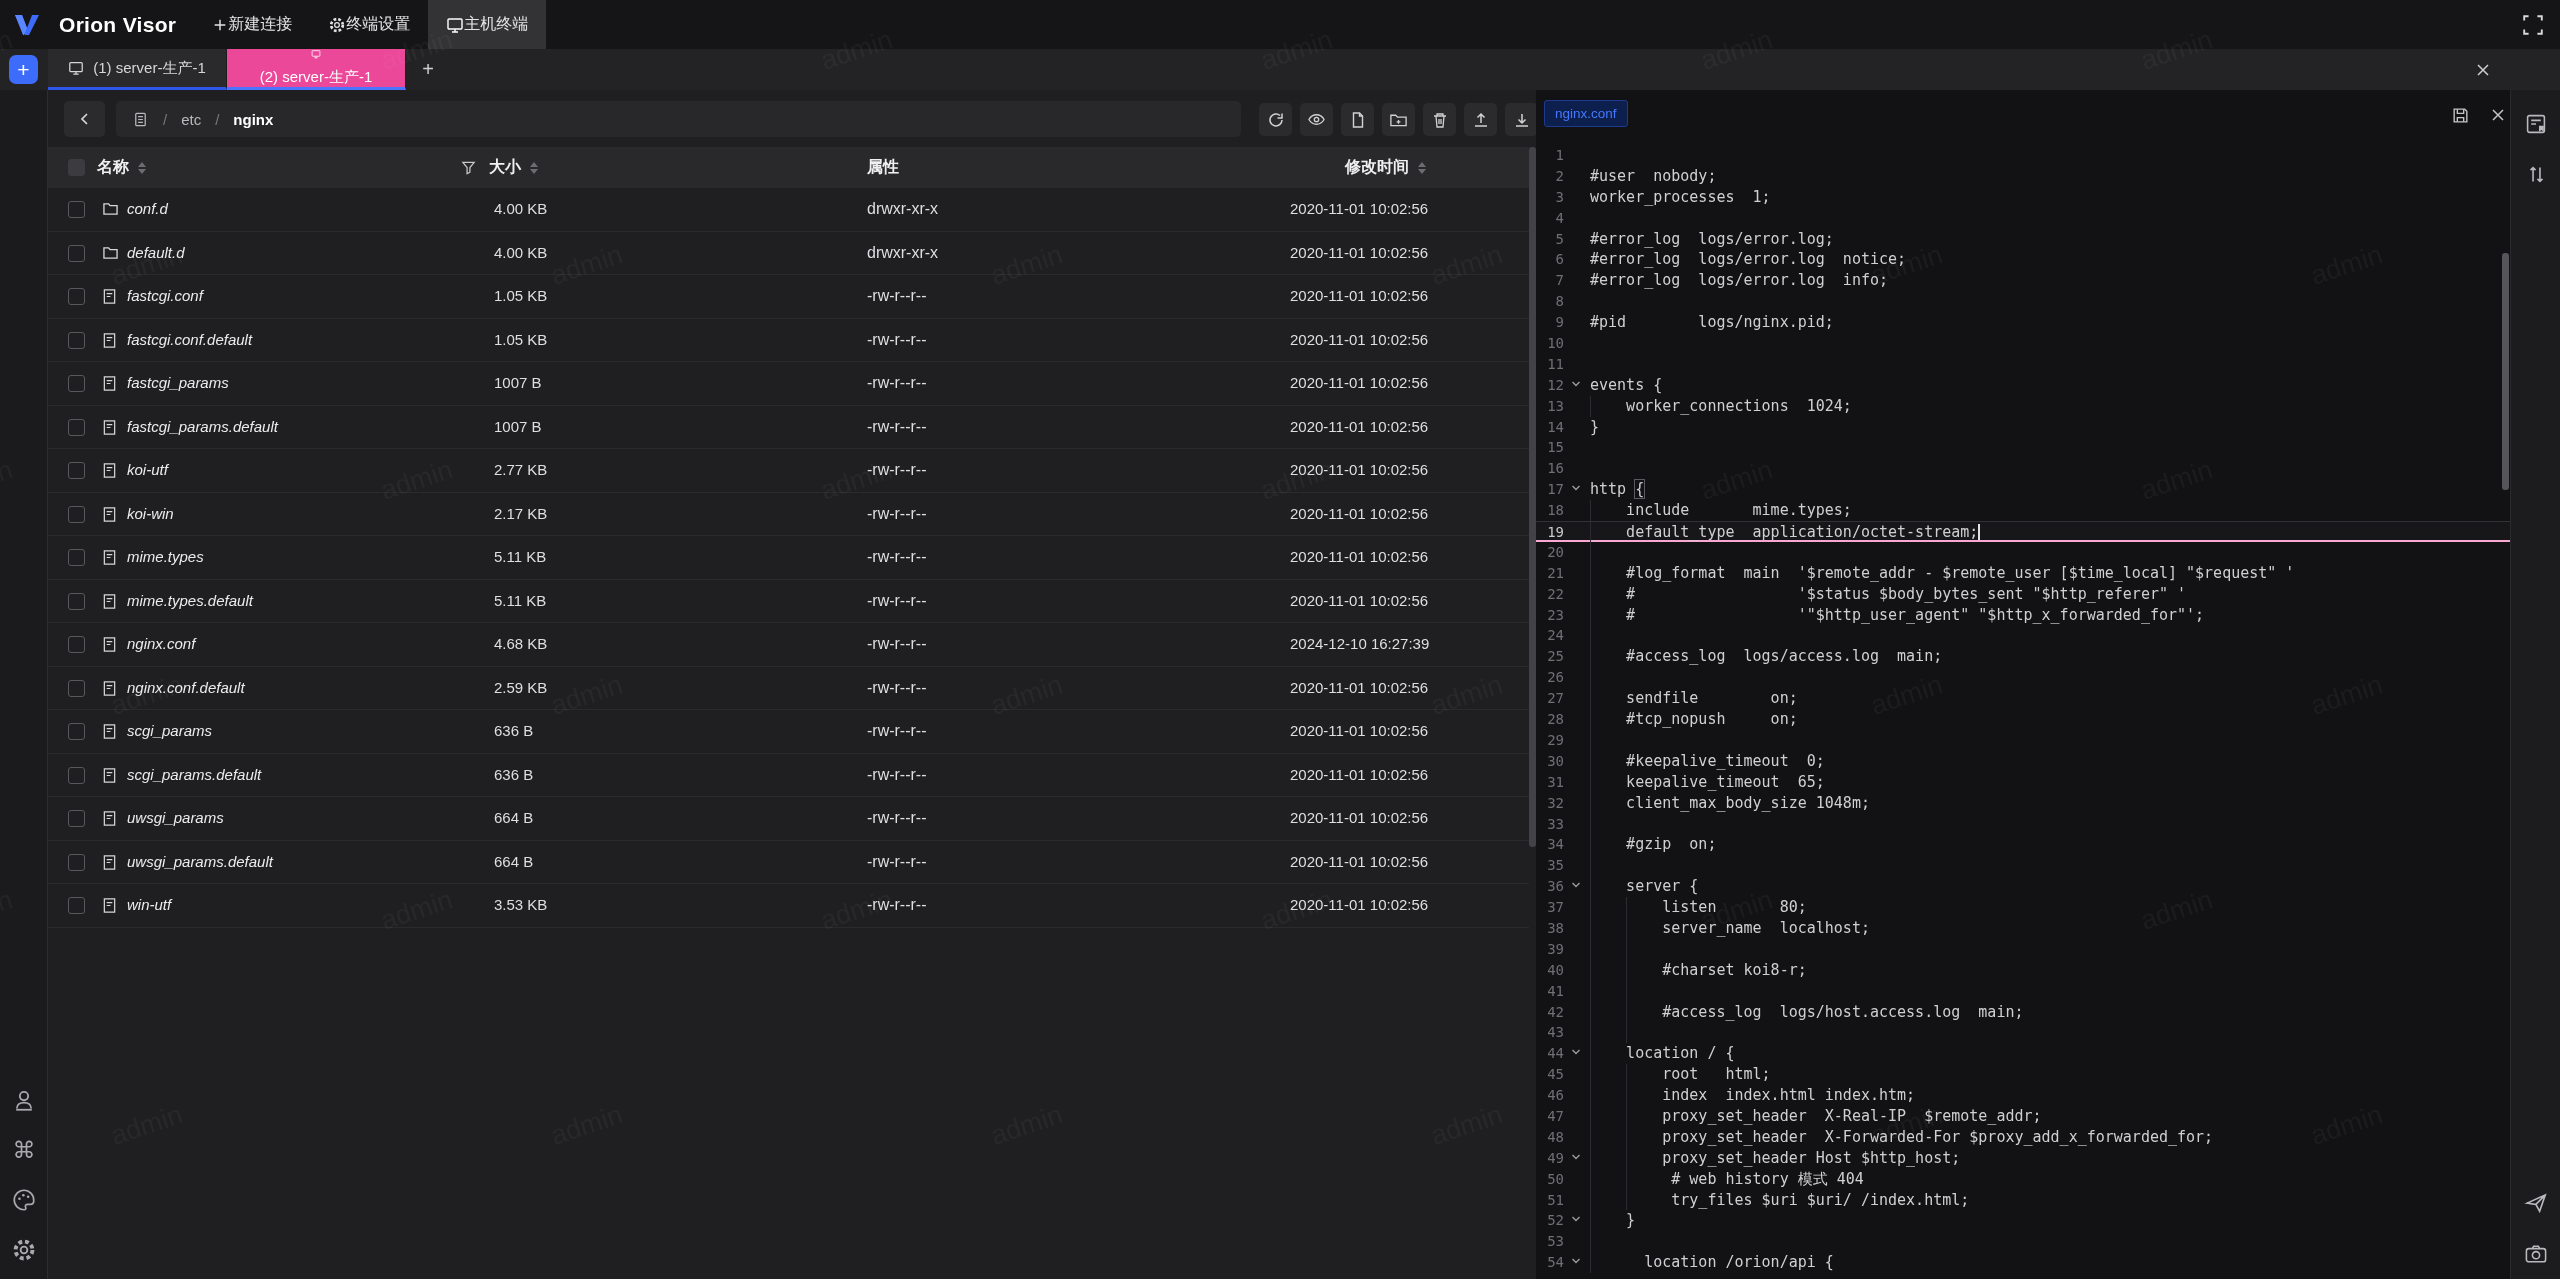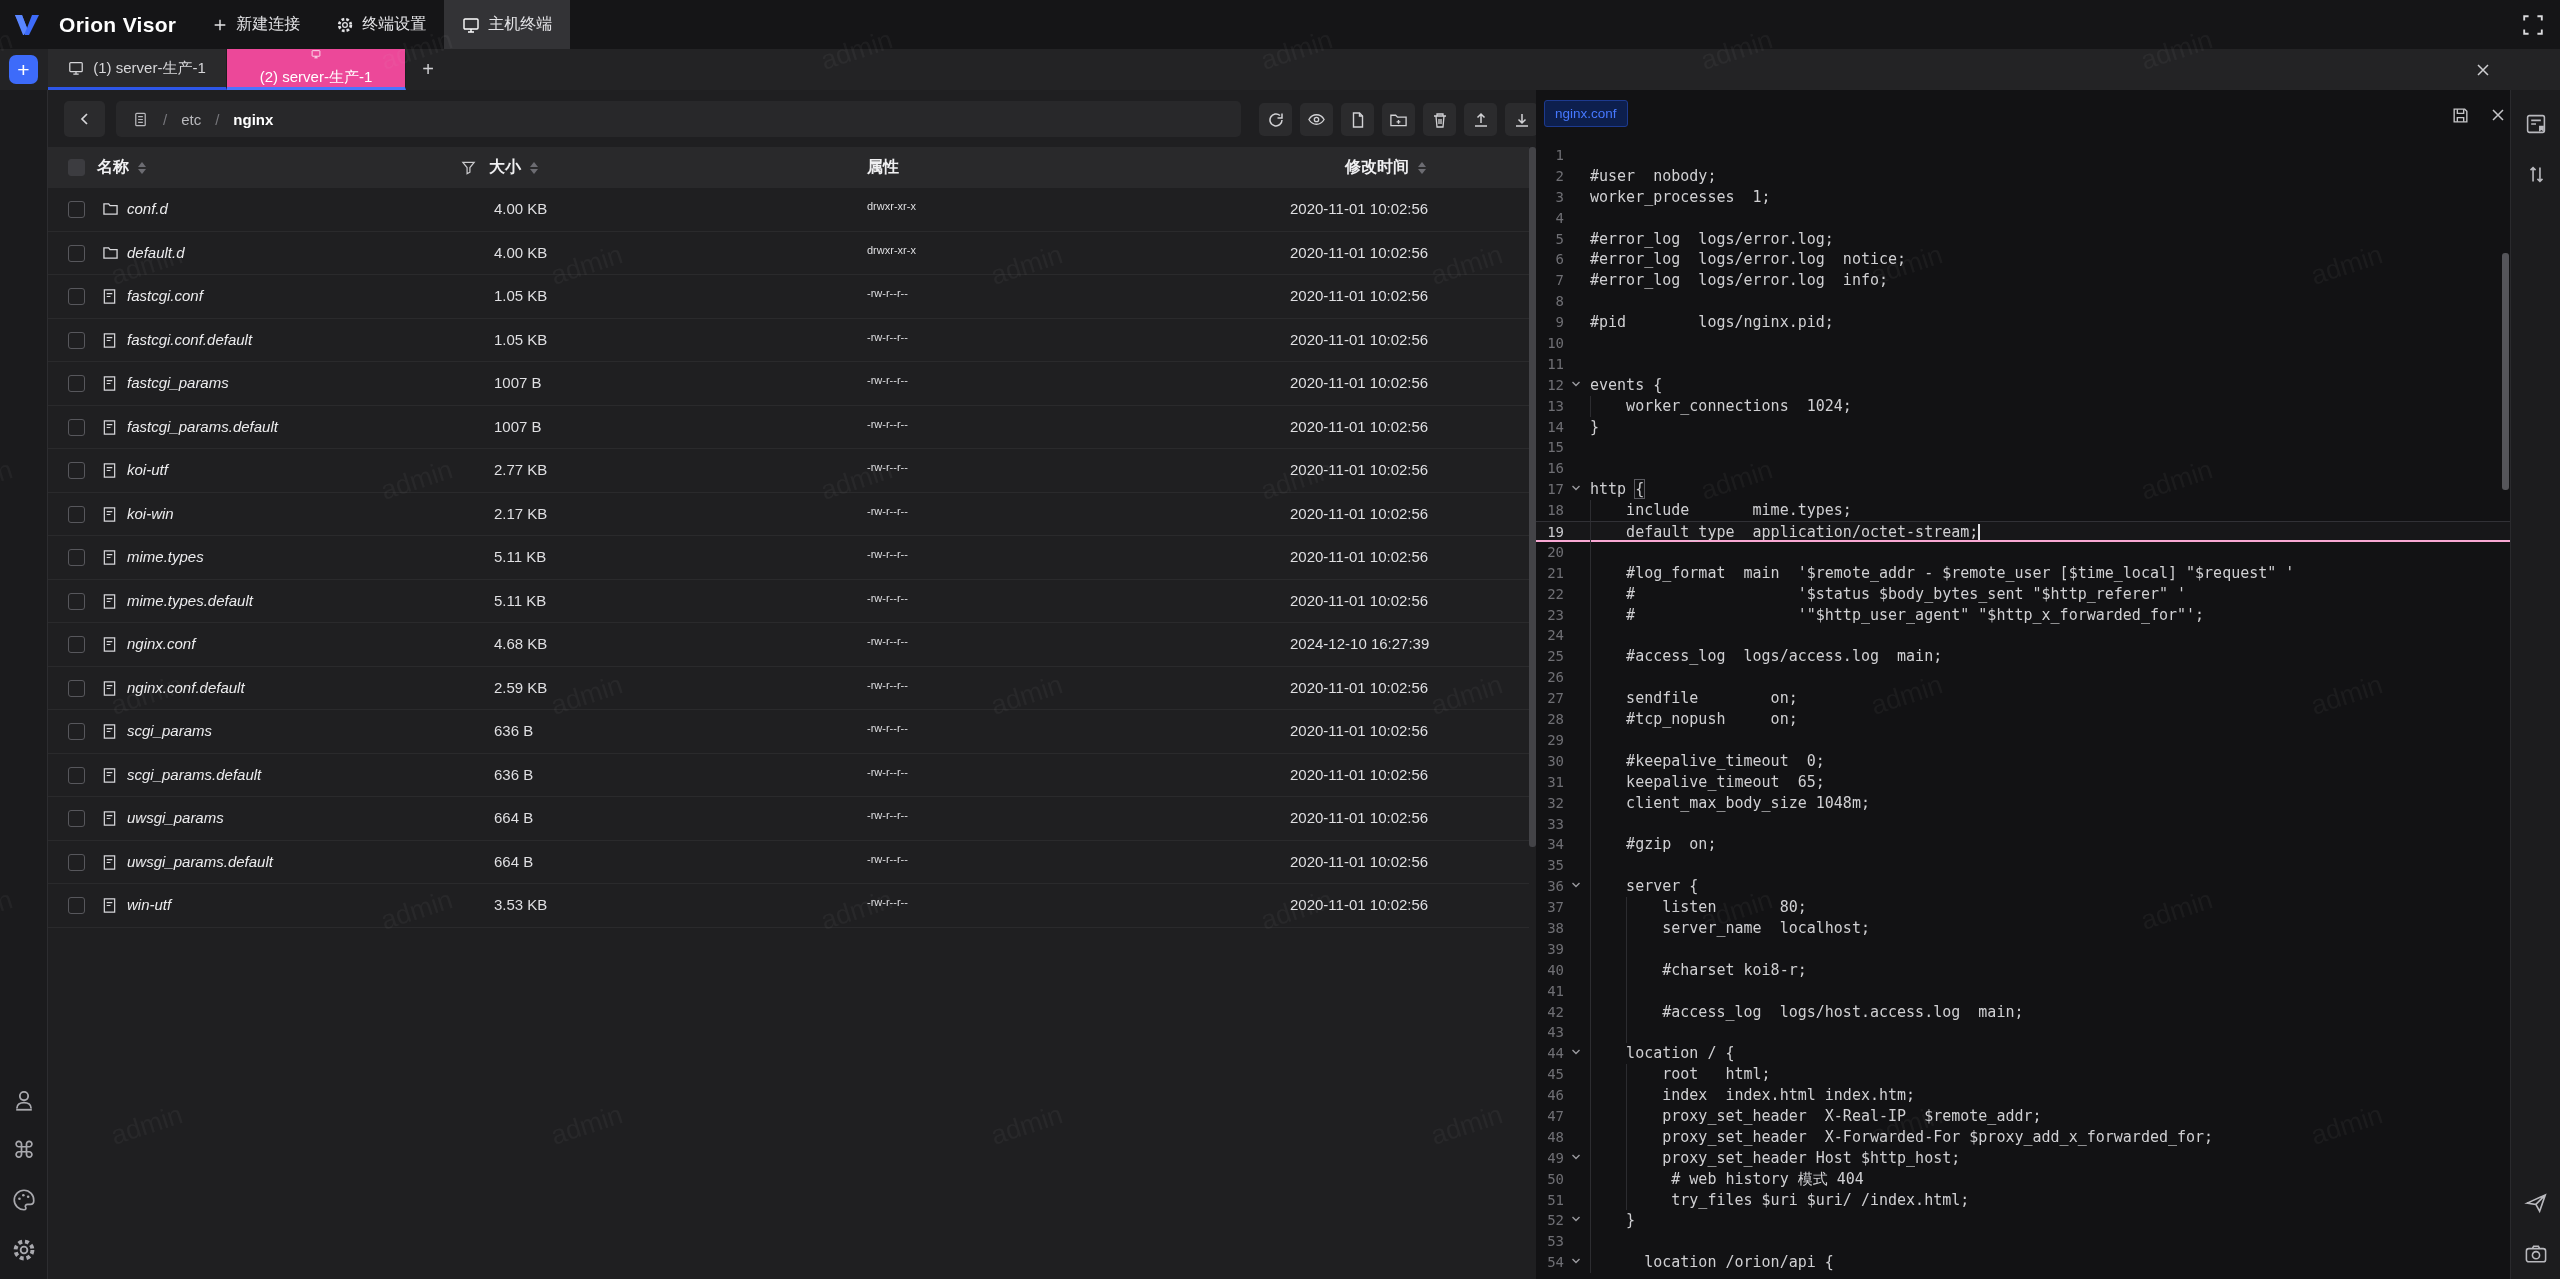--- a/index.html
+++ b/index.html
@@ -5,21 +5,21 @@
   * { margin:0; padding:0; box-sizing:border-box; }
   html,body { width:2560px; height:1279px; background:#1f1f21; overflow:hidden;
               font-family:"Liberation Sans", sans-serif; color:#dfdfe2; }
   svg { display:block; }
 
   
   .topbar { position:absolute; left:0; top:0; width:2560px; height:49px;
             background:#151517; display:flex; align-items:center; z-index:5; }
   .brand { display:flex; align-items:center; gap:19px; margin-left:14px; cursor:pointer; }
   .brand-text { font-size:21px; font-weight:bold; color:#ffffff; letter-spacing:.3px; }
-  .menu-item { display:flex; align-items:center; gap:8px; height:49px; padding:4px 18px;
+  .menu-item { display:flex; align-items:center; height:49px; padding:4px 18px;
                font-size:16px; color:#e3e3e6; cursor:pointer; }
   .menu-item.first { margin-left:18px; }
   .menu-item.active { background:#333336; }
   .fs-btn { position:absolute; right:12px; top:12px; width:26px; height:26px;
             background:none; border:none; cursor:pointer; }
 
   
   .tabbar { position:absolute; left:0; top:49px; width:2560px; height:41px;
             background:#232325; z-index:4; }
   .rail-plus { position:absolute; left:9px; top:6px; width:29px; height:29px;
@@ -72,21 +72,21 @@
   .sort .up   { border-bottom:5px solid #6c6c72; }
   .sort .down { border-top:5px solid #6c6c72; }
 
   .rows { position:absolute; left:0; top:98px; width:1481px; }
   .frow { position:relative; width:1481px; height:43.5px; border-bottom:1px solid #2a2a2c;
           cursor:pointer; }
   .frow .ccb   { position:absolute; left:20px;  top:13px; }
   .frow .cicon { position:absolute; left:54px;  top:13px; }
   .frow .cname { position:absolute; left:79px;  top:12px; font-size:15px; color:#ececee;font-style:italic; }
   .frow .csize { position:absolute; left:446px; top:12px; font-size:15px; }
-  .frow .cattr { position:absolute; left:819px; top:12px; font-size:11px; }
+  .frow .cattr { position:absolute; left:819px; top:12px; font-size:16px; }
   .frow .cdate { position:absolute; left:1242px;top:12px; font-size:15px; }
   .h-name  { left:49px; }
   .h-size  { left:412px; }
   .h-attr  { left:819px; }
   .h-mtime { left:1297px; }
   .tbl-scroll { position:absolute; left:1481px; top:57px; width:7px; height:700px;
                 background:#434347; border-radius:3px; cursor:pointer; }
 
   
   .editor-panel { position:absolute; left:1536px; top:90px; width:974px; height:1189px;

